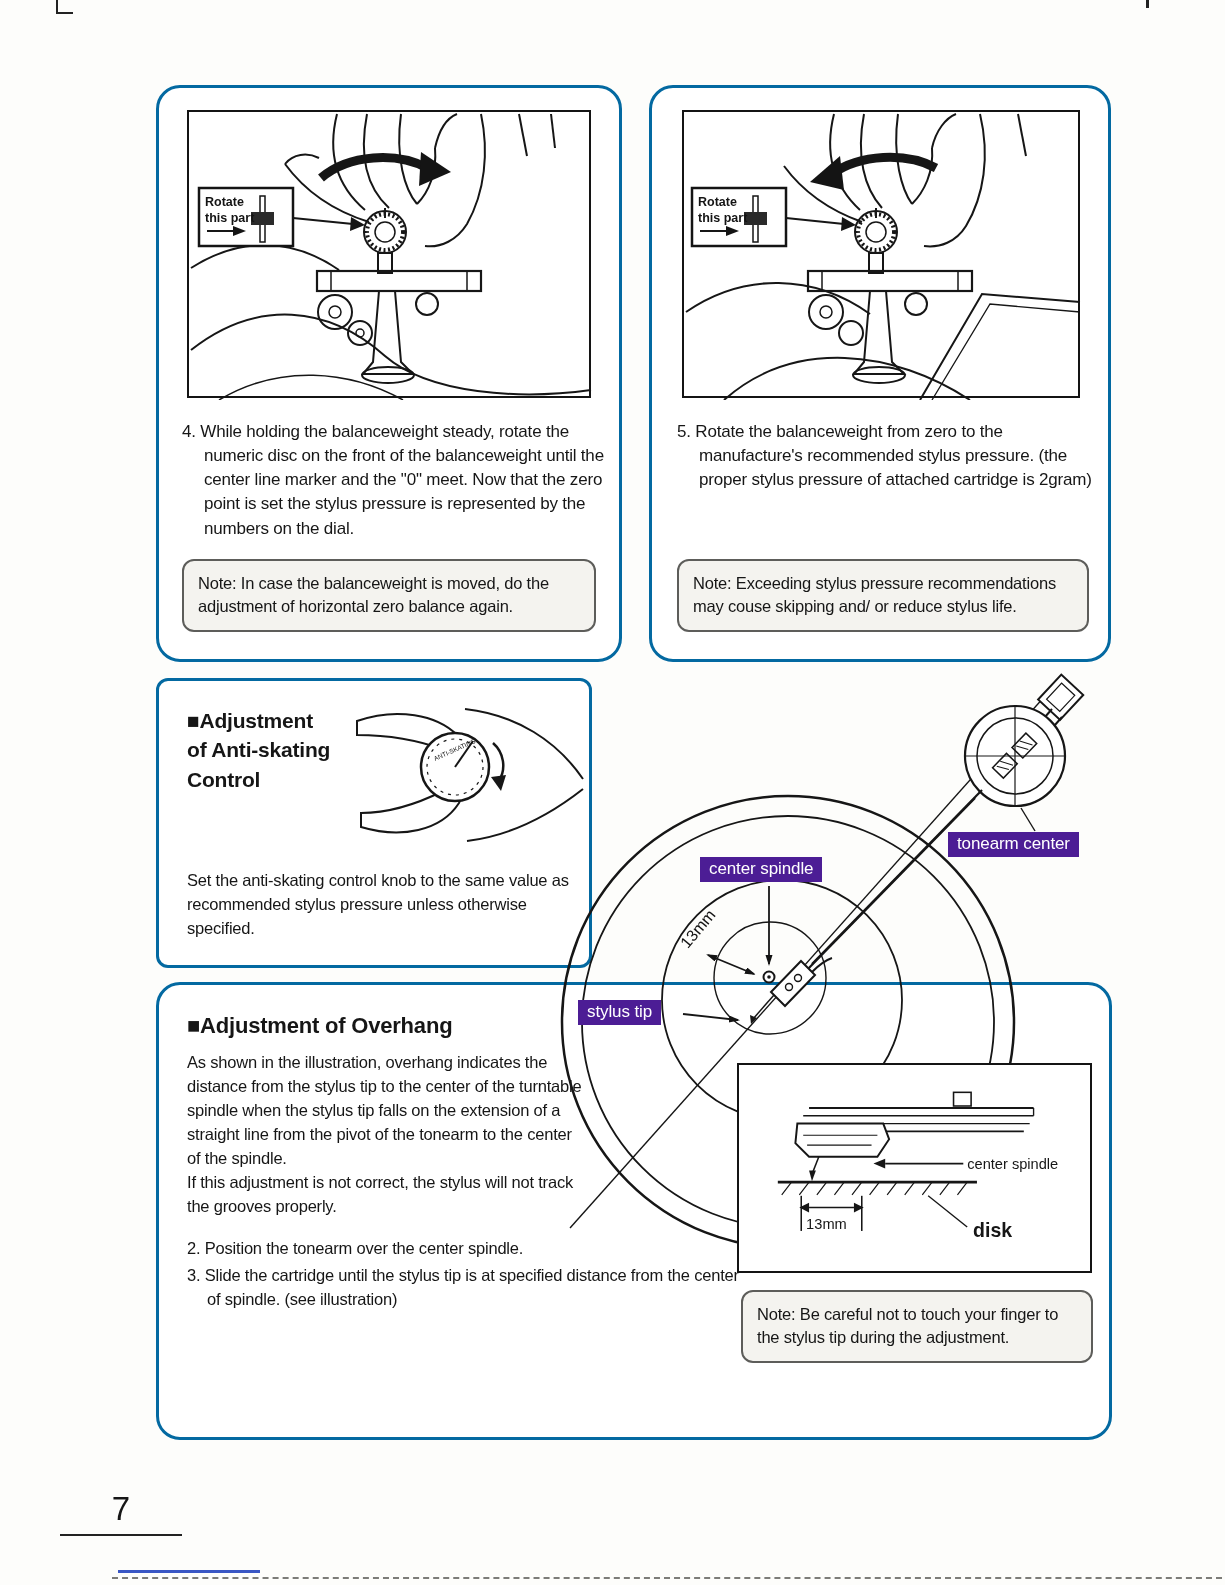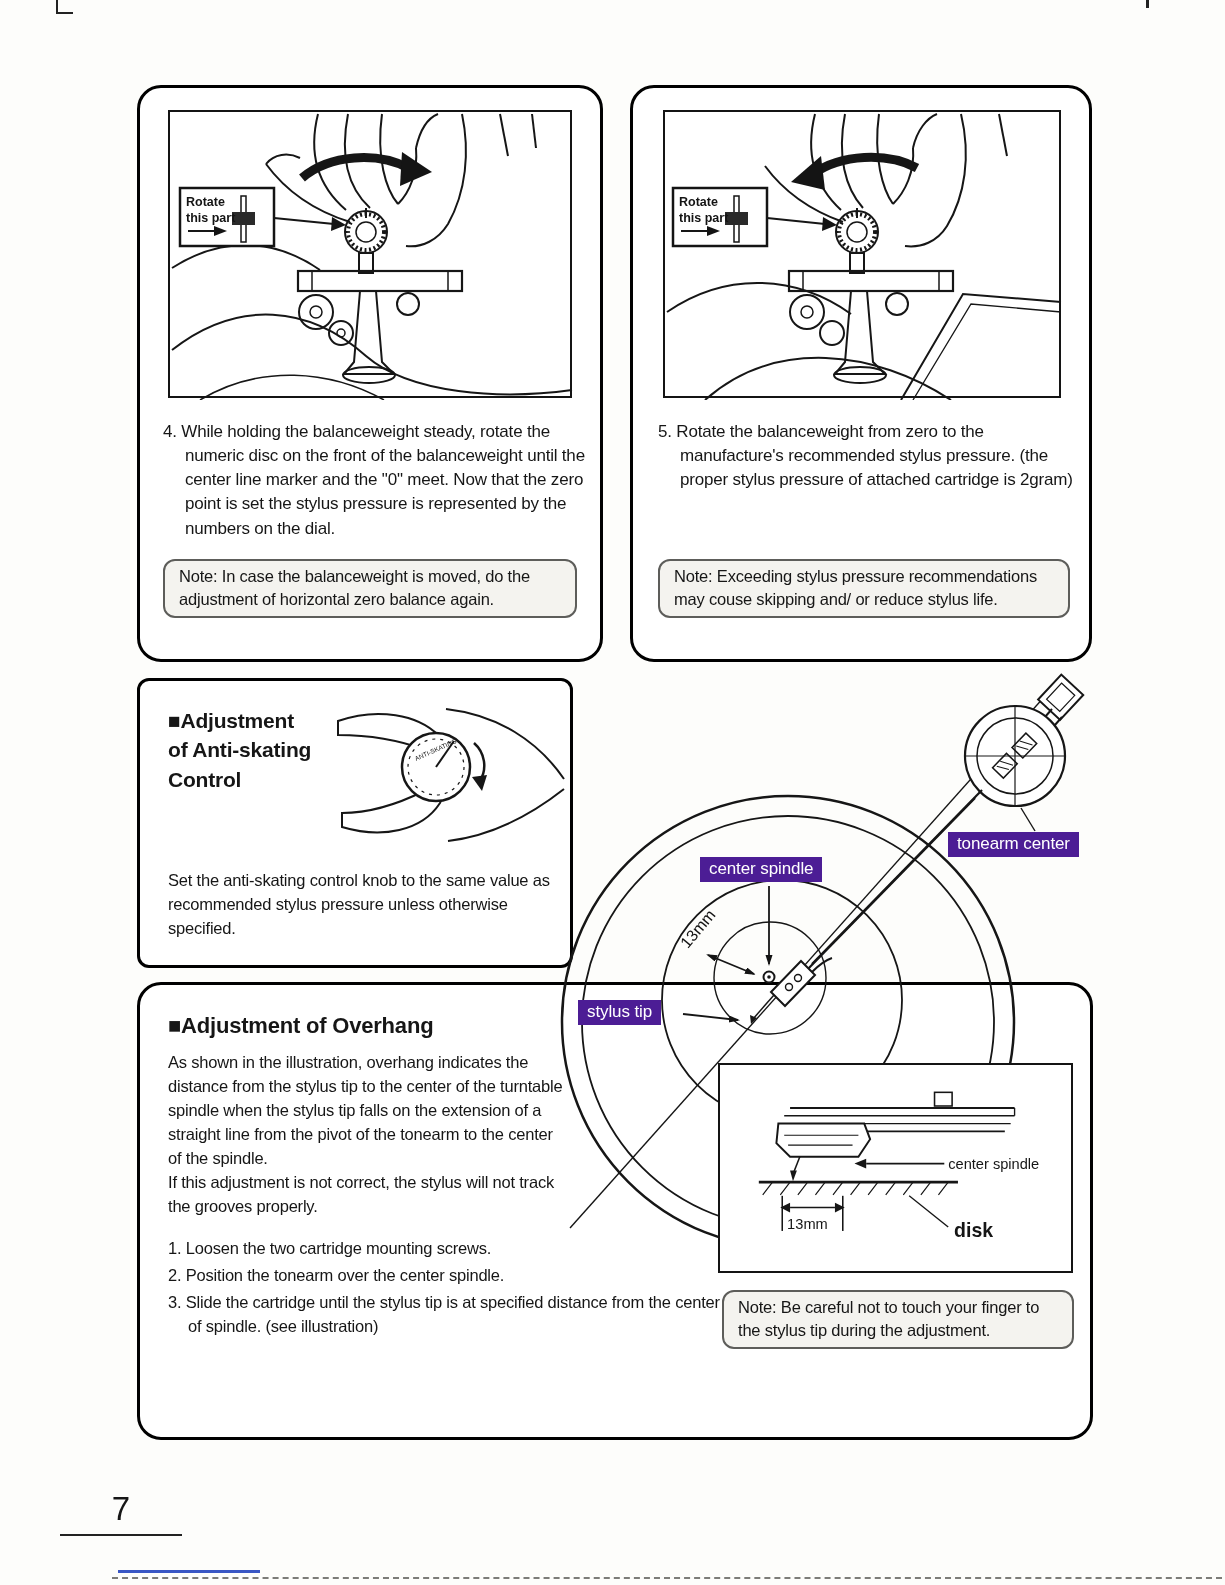--- a/index.html
+++ b/index.html
@@ -3,33 +3,33 @@
 <meta charset="utf-8">
 <style>
   * { margin:0; padding:0; box-sizing:border-box; }
   html,body { background:#ffffff; }
   .page {
     position:relative; width:1225px; height:1585px;
     background:#fdfdfb; overflow:hidden;
     font-family:"Liberation Sans", sans-serif; color:#161616;
   }
   .panel {
-    position:absolute; border:3px solid #000000; border-radius:24px; background:#ffffff;
+    position:absolute; border:3px solid #0369a1; border-radius:24px; background:#ffffff;margin-left:19px;
   }
   .illus-frame {
     position:absolute; border:2.5px solid #141414; background:#ffffff;
   }
   .illus-frame svg { position:absolute; left:0; top:0; }
   .step-text {
     position:absolute; font-size:17px; line-height:1.42; letter-spacing:-0.2px;
     padding-left:22px; text-indent:-22px; white-space:pre-line;
   }
   .note-box {
     position:absolute; border:2px solid #5d5d5a; border-radius:12px; background:#f4f3ef;
-    padding:4px 14px; font-size:16.5px; line-height:1.42; letter-spacing:-0.2px;
+    padding:11px 14px; font-size:16.5px; line-height:1.42; letter-spacing:-0.2px;
   }
   .heading {
     position:absolute; font-weight:bold; font-size:21px; line-height:1.4;
     white-space:pre-line; letter-spacing:-0.2px;
   }
   .body-text {
     position:absolute; font-size:16.5px; line-height:1.45; letter-spacing:-0.2px;
     white-space:pre-line;
   }
   .list { position:absolute; font-size:16.5px; line-height:1.45; letter-spacing:-0.2px; }
@@ -190,21 +190,20 @@
       <polygon points="154,88 164,102 169,86" fill="#161616"></polygon>
     </svg>
     <div class="body-text" style="left:28px; top:188px; width:388px;">Set the anti-skating control knob to the same value as recommended stylus pressure unless otherwise specified.</div>
   </div>
 
   <div class="panel" style="left:137px; top:982px; width:956px; height:458px;">
     <div class="heading" style="left:28px; top:26px; font-size:22px;">■Adjustment of Overhang</div>
     <div class="body-text" style="left:28px; top:66px; width:400px;">As shown in the illustration, overhang indicates the distance from the stylus tip to the center of the turntable spindle when the stylus tip falls on the extension of a straight line from the pivot of the tonearm to the center of the spindle.
 If this adjustment is not correct, the stylus will not track the grooves properly.</div>
     <div class="list" style="left:28px; top:252px; width:552px;">
-      <div class="list-item">1. Loosen the two cartridge mounting screws.</div>
       <div class="list-item">2. Position the tonearm over the center spindle.</div>
       <div class="list-item">3. Slide the cartridge until the stylus tip is at specified distance from the center of spindle. (see illustration)</div>
     </div>
 
     <div class="inset-frame" style="left:578px; top:78px; width:355px; height:210px;">
       <svg viewBox="0 0 355 210" width="350" height="205">
 
         <line class="ln" x1="70" y1="44" x2="300" y2="44" stroke-width="2"></line>
         <line class="ln" x1="64" y1="52" x2="300" y2="52" stroke-width="1.4"></line>
         <line class="ln" x1="58" y1="60" x2="296" y2="60" stroke-width="1.4"></line>

